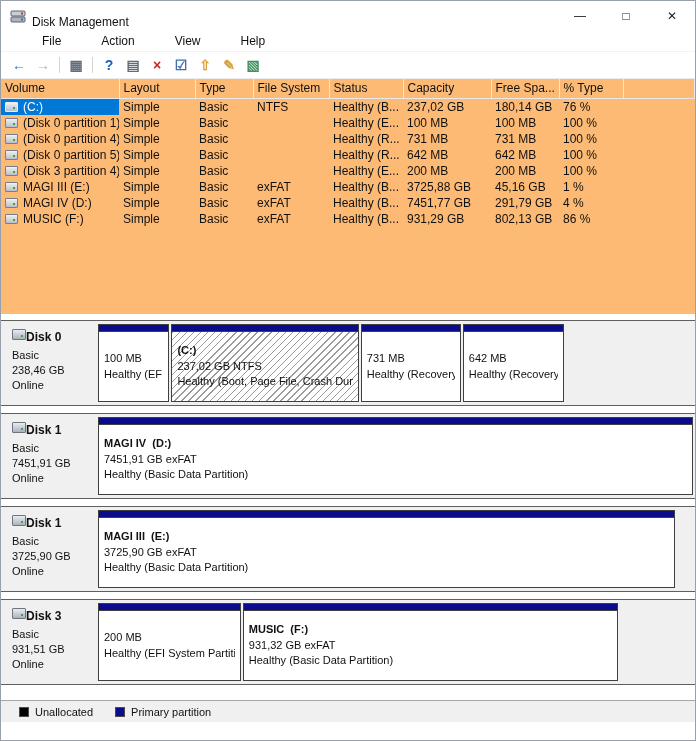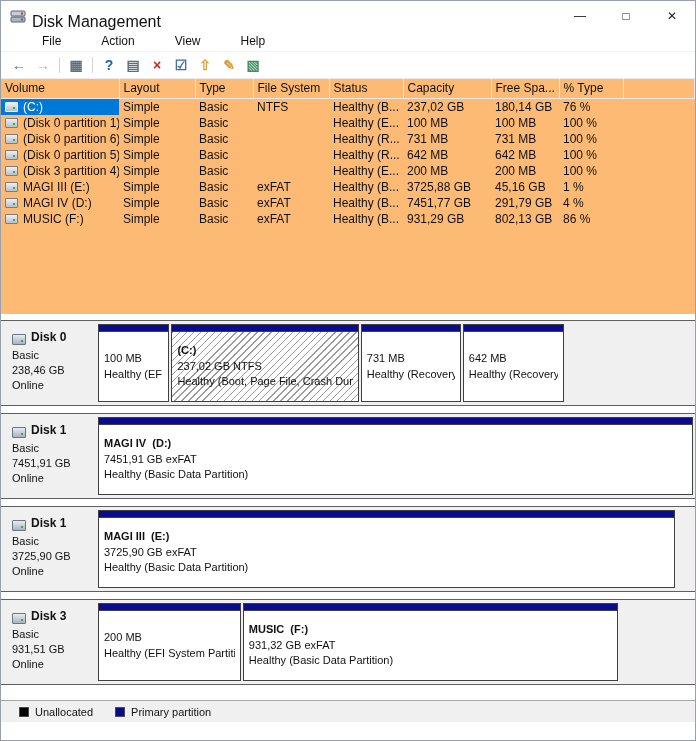--- a/index.html
+++ b/index.html
@@ -2,21 +2,21 @@
 <html style="--sel: #0078d7; --strip: #0b0b8e;"><head>
 <meta charset="utf-8">
 <style>
   * { margin:0; padding:0; box-sizing:border-box; }
   body { width:696px; height:741px; font-family:"Liberation Sans", sans-serif; background:#fff; color:#111; }
   .window { width:696px; height:741px; border:1px solid #98a0ab; background:#fff; display:flex; flex-direction:column; overflow:hidden; }
 
   
   .titlebar { flex:0 0 30px; display:flex; align-items:center; background:#fff; }
   .app-icon { margin-left:9px; width:16px; height:16px; flex:0 0 16px; }
-  .title-text { margin-left:6px; font-size:16px;margin-top:11px; }
+  .title-text { margin-left:6px; font-size:12px;margin-top:11px; }
   .win-controls { margin-left:auto; display:flex; height:100%; }
   .win-btn { width:46px; height:100%; display:flex; align-items:center; justify-content:center; font-size:12px; color:#222; }
 
   
   .menubar { flex:0 0 21px; display:flex; align-items:center; padding-left:9px; font-size:12px; border-bottom:1px solid #f2f2f2; }
   .menu-item { padding:2px 8px; cursor:default;margin-left:24px; }
 
   
   .toolbar { flex:0 0 27px; display:flex; align-items:center; padding-left:6px; border-bottom:1px solid #ececec; }
   .tb-icon { width:24px; height:22px; display:flex; align-items:center; justify-content:center; font-size:14px; font-weight:bold; }
@@ -31,21 +31,21 @@
   .drive-ico { display:inline-block; width:13px; height:10px; margin-right:5px; vertical-align:-1px;
                background:linear-gradient(#eef1f5,#b7bfca); border:1px solid #767e8a; border-radius:1px; position:relative; }
   .drive-ico::after { content:''; position:absolute; right:2px; bottom:2px; width:2px; height:2px; background:#4c9e4c; }
   .row-selected td:nth-child(1) { background:var(--sel); color:#fff; }
   .row-selected td:nth-child(1) .drive-ico { border-color:#e8eef5; }
 
   
   .graphical-pane { flex:1 1 auto; background:#fff; padding-top:6px; overflow:hidden; }
   .disk-band { height:86px; margin-bottom:7px; background:#f0f0f0; border-top:1px solid #5f5f5f; border-bottom:1px solid #5f5f5f; display:flex; }
   .disk-label { flex:0 0 95px; padding:8px 4px 0 11px; font-size:11px; line-height:1.36; }
-  .disk-name { display:flex; align-items:flex-end; gap:5px; font-size:12px; font-weight:bold; margin-bottom:3px; }
+  .disk-name { display:flex; align-items:flex-start; font-size:12px; font-weight:bold; margin-bottom:3px; }
   .disk-ico { display:inline-block; width:14px; height:11px; background:linear-gradient(#e8ecf0,#aab2bd); border:1px solid #6d7580; border-radius:1px; position:relative; }
   .disk-ico::after { content:''; position:absolute; right:2px; bottom:2px; width:2px; height:2px; background:#4c9e4c; }
   .partition-area { flex:1 1 auto; display:flex; gap:2px; padding:3px 2px; min-width:0; }
   .partition { background:#fff; border:1px solid #3f3f3f; display:flex; flex-direction:column; min-width:0; }
   .part-strip { flex:0 0 7px; background:var(--strip); border-bottom:1px solid #3f3f3f; }
   .part-body { flex:1 1 auto; display:flex; flex-direction:column; justify-content:center; padding:2px 5px; font-size:11px; line-height:1.45; overflow:hidden; }
   .part-body > div { white-space:pre; overflow:hidden; }
   .part-title { font-weight:bold; }
   .partition.selected .part-body { background-image:repeating-linear-gradient(135deg, #9b9b9b 0 1px, transparent 1px 5px); }
 
@@ -140,21 +140,21 @@
             <td>Simple</td>
             <td>Basic</td>
             <td></td>
             <td>Healthy (E...</td>
             <td>100 MB</td>
             <td>100 MB</td>
             <td>100 %</td>
             <td></td>
           </tr>
           <tr>
-            <td><span class="drive-ico"></span><span>(Disk 0 partition 6)</span></td>
+            <td><span class="drive-ico"></span><span>(Disk 0 partition 4)</span></td>
             <td>Simple</td>
             <td>Basic</td>
             <td></td>
             <td>Healthy (R...</td>
             <td>731 MB</td>
             <td>731 MB</td>
             <td>100 %</td>
             <td></td>
           </tr>
           <tr>

